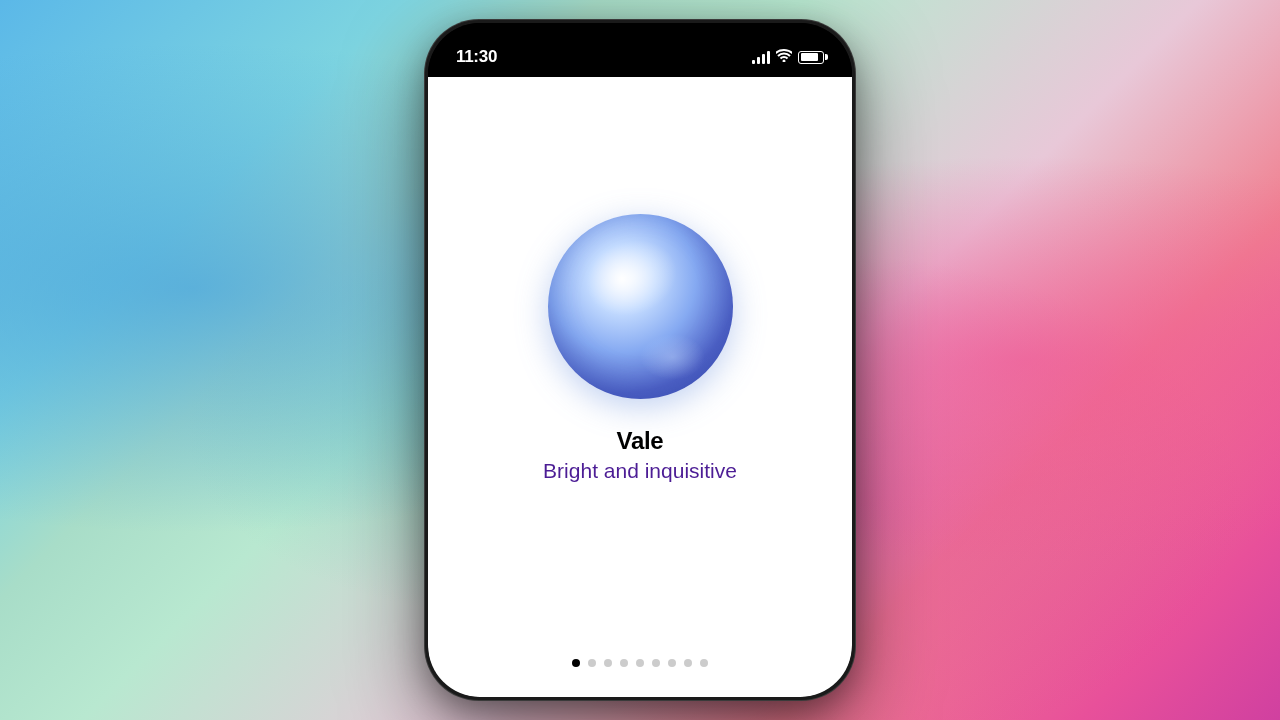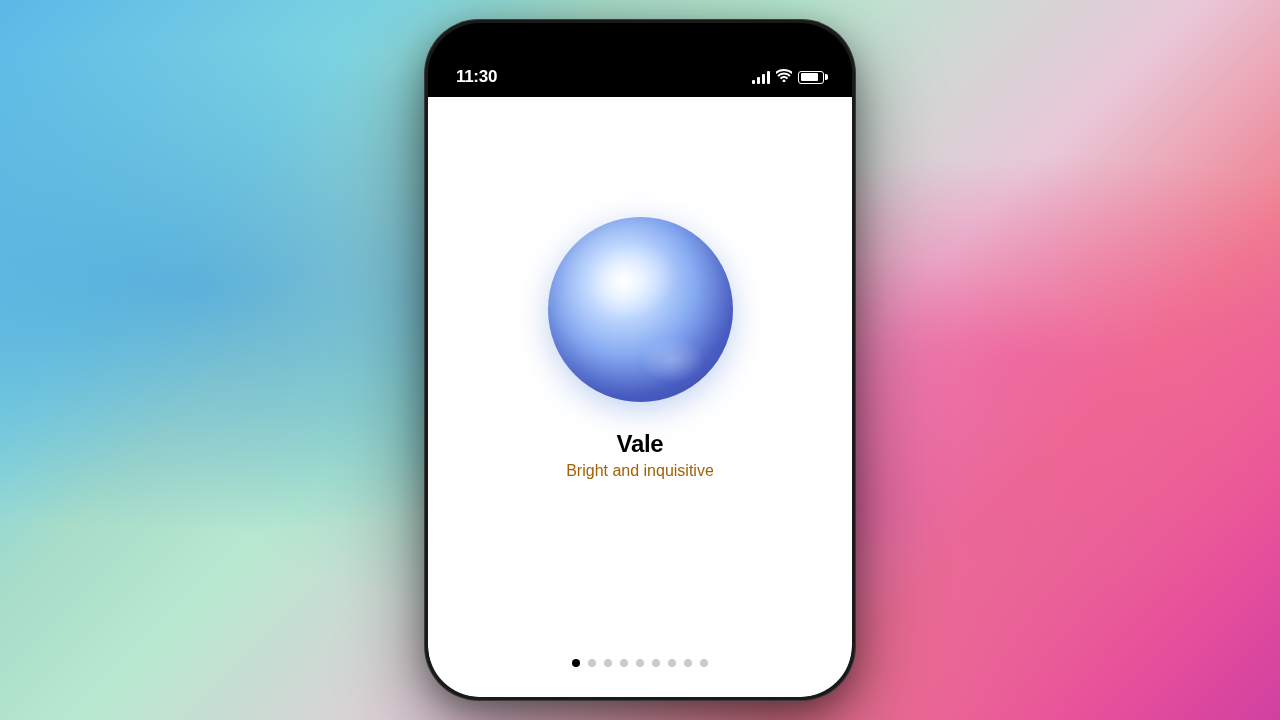--- a/index.html
+++ b/index.html
@@ -69,21 +69,20 @@
       height: 54px;
       background: #000;
       display: flex;
       align-items: center;
       justify-content: space-between;
       padding: 14px 28px 0;
       z-index: 10;
       color: #fff;
       font-size: 16px;
       font-weight: 600;
-      margin-top: 20px;
     }
 
     .status-time {
       font-size: 17px;
       font-weight: 600;
       letter-spacing: -0.3px;
     }
 
     .status-icons {
       display: flex;
@@ -228,23 +227,23 @@
 
     .voice-name {
       font-size: 24px;
       font-weight: 700;
       color: #000;
       margin-bottom: 4px;
       letter-spacing: -0.3px;
     }
 
     .voice-description {
-      font-size: 16px;
+      font-size: 21px;
       font-weight: 400;
-      color: #a16207;
+      color: #4c1d95;
     }
 
     .pagination-dots {
       display: flex;
       align-items: center;
       gap: 8px;
       padding: 20px 0 30px;
     }
 
     .dot {

